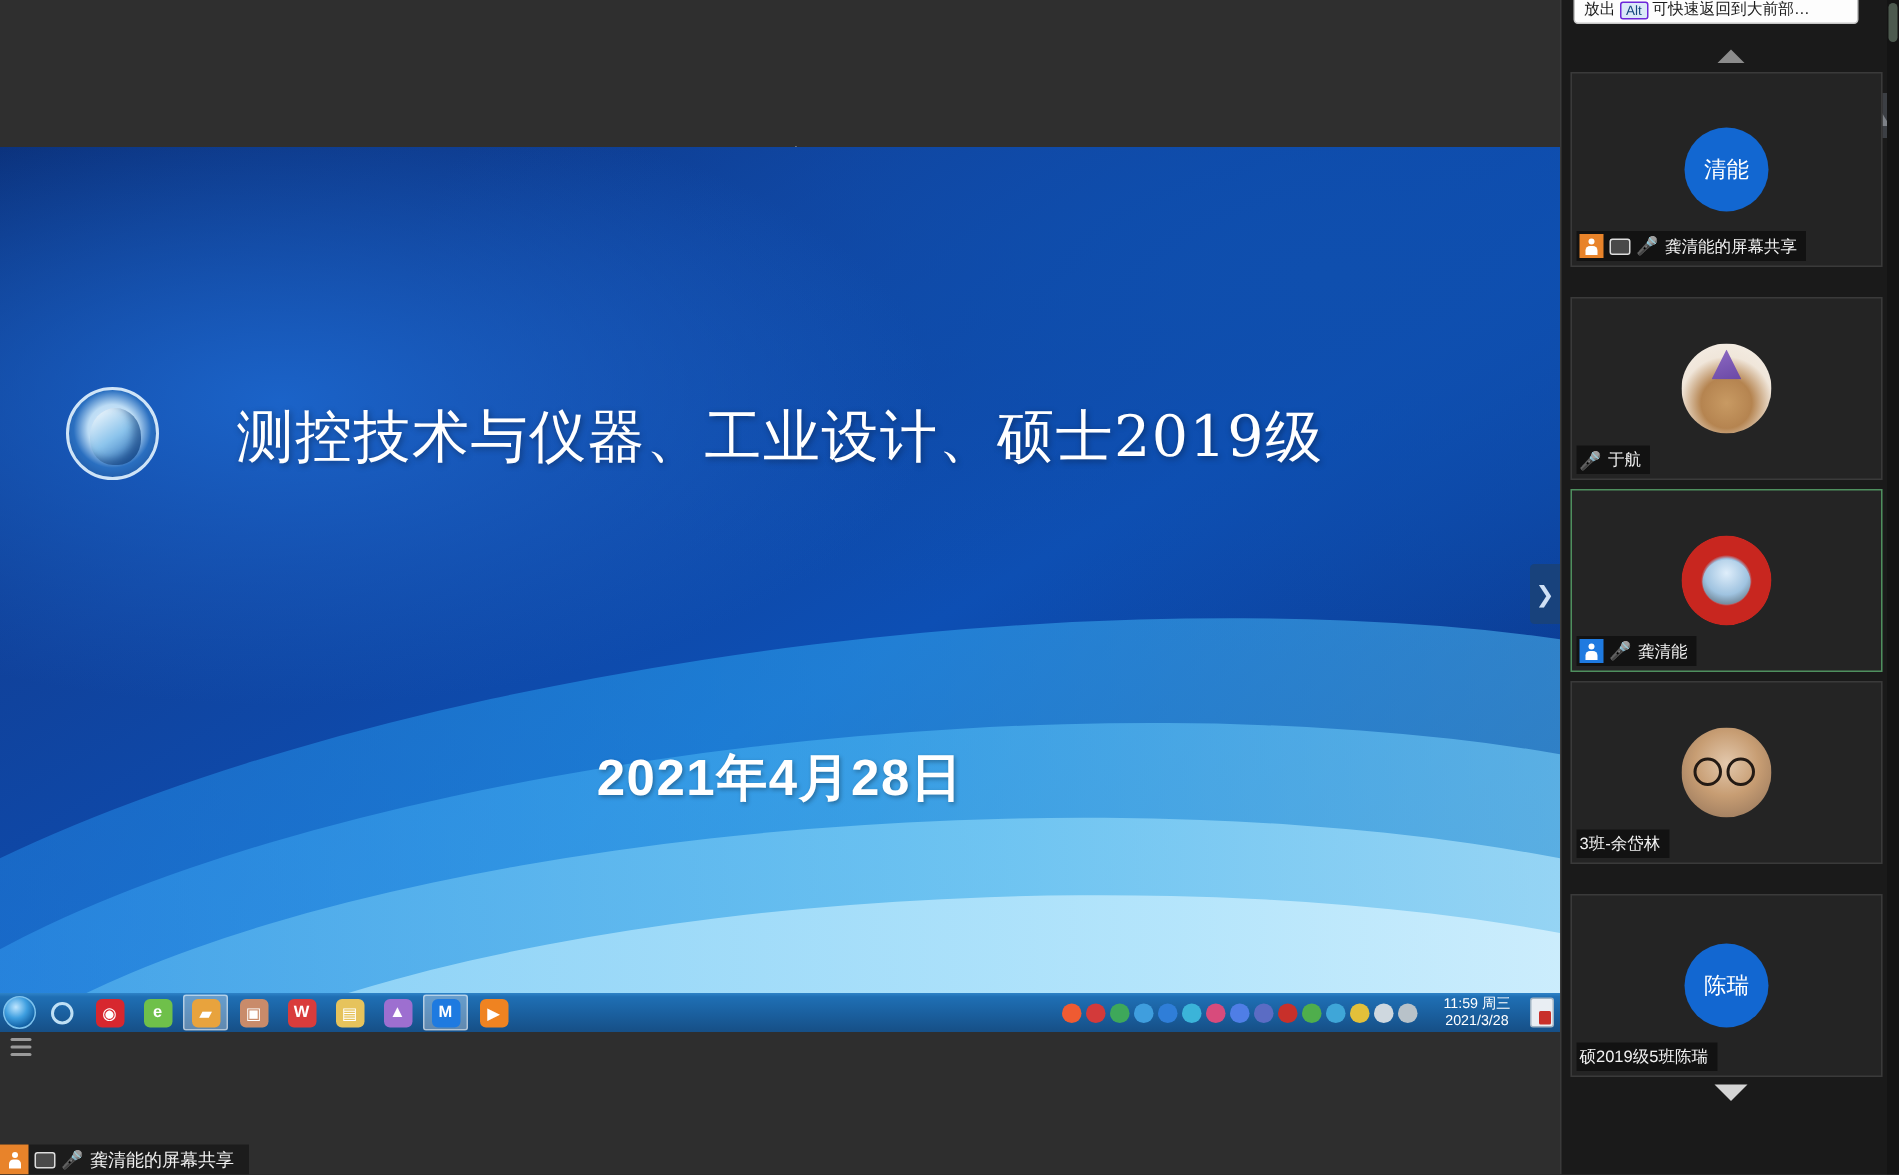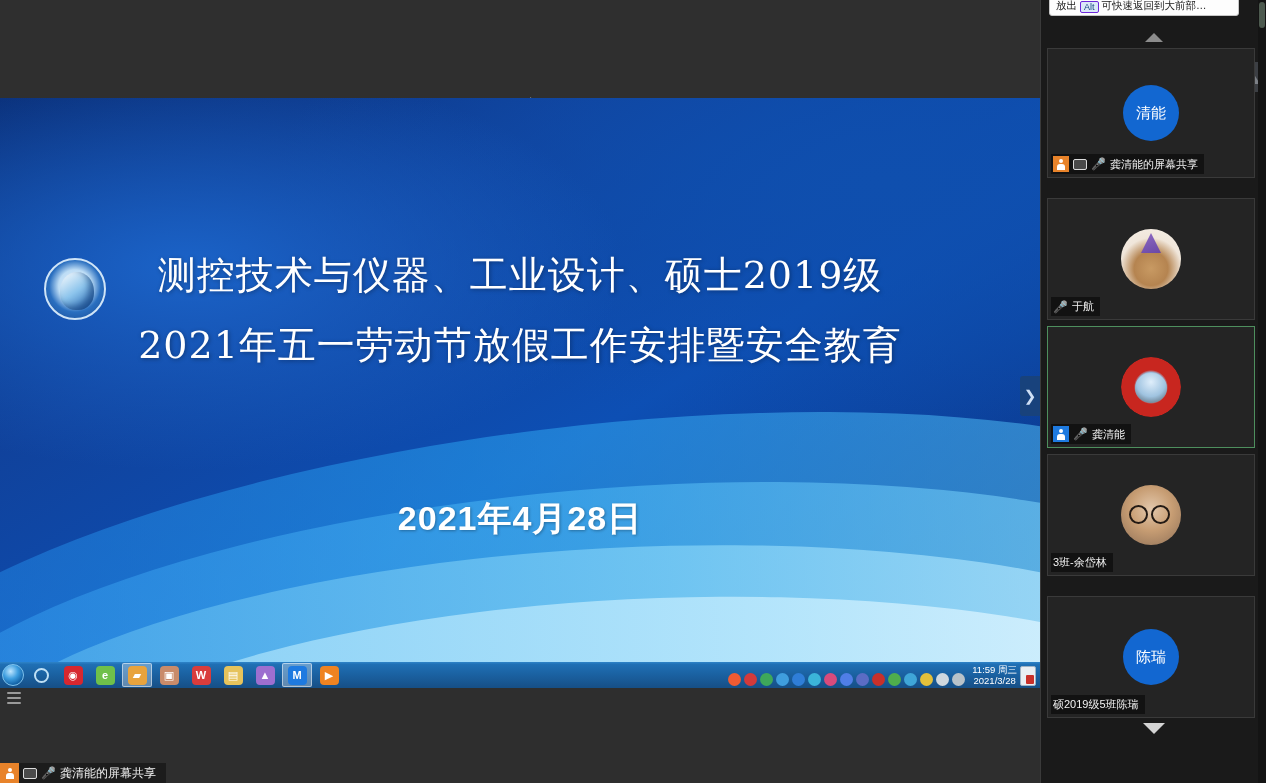--- a/index.html
+++ b/index.html
@@ -87,21 +87,21 @@
   }
 
   
   .slide-title-wrap {
     position: absolute; left: 0; top: 130px; width: 1040px;
     text-align: center; color: #ffffff;
     font-family: "DejaVu Serif", "Liberation Serif", serif;
   }
   .slide-line1 { font-size: 38px; line-height: 1.25; letter-spacing: 2px;
                  text-shadow: 1px 1px 4px rgba(0,0,0,.35); }
-  .slide-line2 { font-size: 38px; line-height: 1.25; margin-top: 24px; letter-spacing: 1px;
+  .slide-line2 { font-size: 38px; line-height: 1.25; margin-top: 40px; letter-spacing: 1px;
                  text-shadow: 1px 1px 4px rgba(0,0,0,.35); }
   .slide-line3 { font-size: 38px; line-height: 1.25; margin-top: 22px; letter-spacing: 1px;
                  text-shadow: 1px 1px 4px rgba(0,0,0,.35); }
   .slide-date {
     position: absolute; left: 0; top: 398px; width: 1040px;
     text-align: center; color: #ffffff; font-size: 34px; font-weight: 700;
     letter-spacing: 1px; text-shadow: 1px 1px 3px rgba(0,0,0,.3);
   }
 
   
@@ -126,21 +126,21 @@
     border: 1px solid #7ec3ee; flex: 0 0 auto;
   }
   .tb-ico {
     width: 30px; height: 24px; display: flex; align-items: center; justify-content: center;
     flex: 0 0 auto; cursor: pointer;
   }
   .tb-ico .g { width: 19px; height: 19px; border-radius: 4px; display: flex;
                align-items: center; justify-content: center; color: #fff;
                font-size: 11px; font-weight: 700; }
   .tb-ico.active { background: rgba(255,255,255,.32); border: 1px solid rgba(255,255,255,.5); border-radius: 2px; }
-  .tb-right { margin-left: auto; display: flex; align-items: flex-end; gap: 3px; padding-right: 4px; }
+  .tb-right { margin-left: auto; display: flex; align-items: center; gap: 13px; padding-right: 4px; }
   .tray-dot { width: 13px; height: 13px; border-radius: 50%; flex: 0 0 auto; }
   .tb-clock { color: #ffffff; font-size: 9.5px; line-height: 11px; text-align: center; margin-left: 4px; }
 
   
   .below-taskbar {
     position: absolute; left: 0; top: 688px; width: 1040px; height: 95px;
     background: #2e2e2e;
   }
   .hamburger {
     position: absolute; left: 7px; top: 690px; width: 16px; height: 16px;
@@ -292,21 +292,20 @@
       <div class="swoosh sw2"></div>
       <div class="swoosh sw3"></div>
       <div class="swoosh sw4"></div>
 
       <div class="logo-block">
         <div class="logo-seal"></div>
       </div>
 
       <div class="slide-title-wrap">
         <div class="slide-line2">测控技术与仪器、工业设计、硕士2019级</div>
-        <div class="slide-line3">2021年五一劳动节放假工作安排暨安全教育</div>
       </div>
 
       <div class="slide-date">2021年4月28日</div>
 
       <div class="slide-next-btn">❯</div>
 
     </div>
 
     <div id="taskbar">
       <div class="tb-left">

